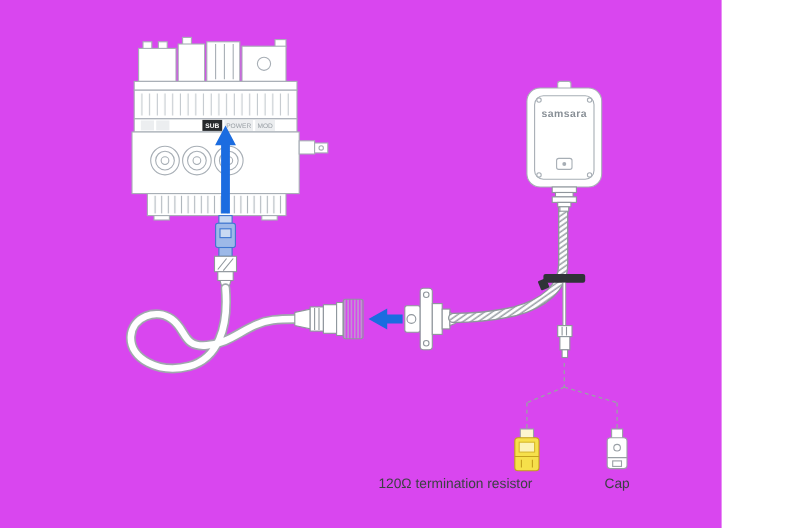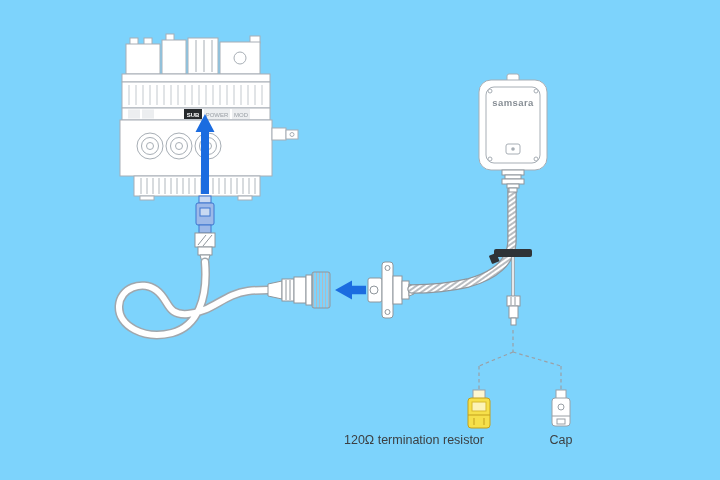--- a/index.html
+++ b/index.html
@@ -1,17 +1,17 @@
 <!DOCTYPE html>
 <html><head>
 <meta charset="utf-8">
 <style>
   html,body{margin:0;padding:0;background:#ffffff;}
   .canvas{
-    width:720px;height:480px;background:#7dd3fc;position:relative;overflow:hidden;
+    width:656px;height:480px;background:#d946ef;position:relative;overflow:hidden;
     font-family:"Liberation Sans", sans-serif;
   }
   svg text{font-family:"Liberation Sans", sans-serif;}
 </style>
 </head>
 <body>
 
 <div class="canvas">
 <svg width="720" height="480" viewBox="0 0 720 480">
   <defs>

